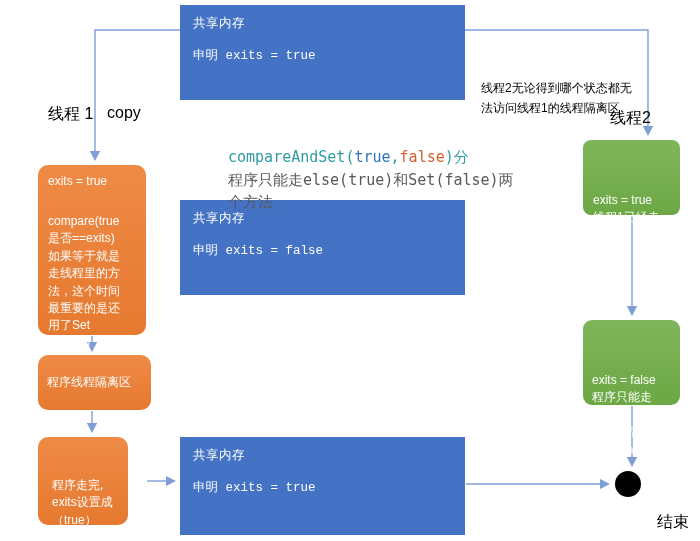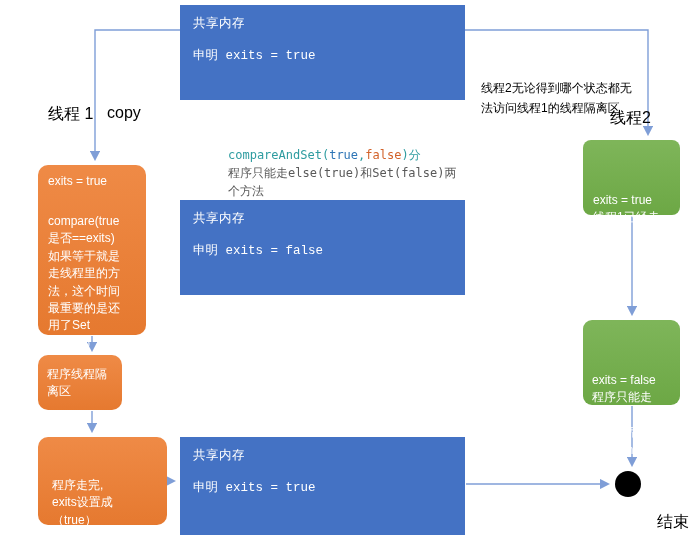--- a/index.html
+++ b/index.html
@@ -36,22 +36,22 @@
   #mem-bottom { left: 180px; top: 437px; width: 285px; height: 98px; }
 
   
   .orange {
     background: linear-gradient(180deg, rgba(255,255,255,0.10), rgba(0,0,0,0.03)), var(--orange, #ED7D31);
     border-radius: 10px;
   }
   #orange-state { left: 38px; top: 165px; width: 108px; height: 170px; padding: 9px 10px; }
   #orange-state .state-line { font-size: 12px; }
   #orange-state .state-body { margin-top: 25px; font-size: 12px; }
-  #orange-isolation { left: 38px; top: 355px; width: 84px; height: 55px; display: flex; align-items: center; padding: 0 9px; }
-  #orange-done { left: 38px; top: 437px; width: 129px; height: 88px; display: flex; align-items: center; padding: 0 14px; }
+  #orange-isolation { left: 38px; top: 355px; width: 113px; height: 55px; display: flex; align-items: center; padding: 0 9px; }
+  #orange-done { left: 38px; top: 437px; width: 90px; height: 88px; display: flex; align-items: center; padding: 0 14px; }
 
   
   .green {
     background: linear-gradient(180deg, rgba(255,255,255,0.10), rgba(0,0,0,0.03)), var(--green, #70AD47);
     border-radius: 8px;
   }
   #green-true  { left: 583px; top: 140px; width: 97px; height: 75px; padding: 8px 10px; }
   #green-false { left: 583px; top: 320px; width: 97px; height: 85px; padding: 8px 9px; border-radius: 9px; }
 
   
@@ -60,21 +60,21 @@
   #lbl-copy    { left: 107px; top: 104px; }
   #lbl-thread2 { left: 610px; top: 108px; }
   #lbl-note    { left: 481px; top: 35px; line-height: 1.65; font-size: 12px; }
   #lbl-end     { left: 617px; top: 512px; margin-left: 40px; }
 
   
   #annotation {
     position: absolute;
     left: 228px; top: 146px;
     font-family: "DejaVu Sans Mono", "Liberation Mono", monospace;
-    font-size: 12px;
+    font-size: 15px;
     line-height: 1.5;
     color: #595959;
   }
   .ann-fn    { color: var(--teal, #2E9CA0); }
   .ann-true  { color: var(--kw_blue, #2E75B6); }
   .ann-false { color: var(--kw_red, #D2622A); }
 
   
   #end-circle {
     position: absolute;

